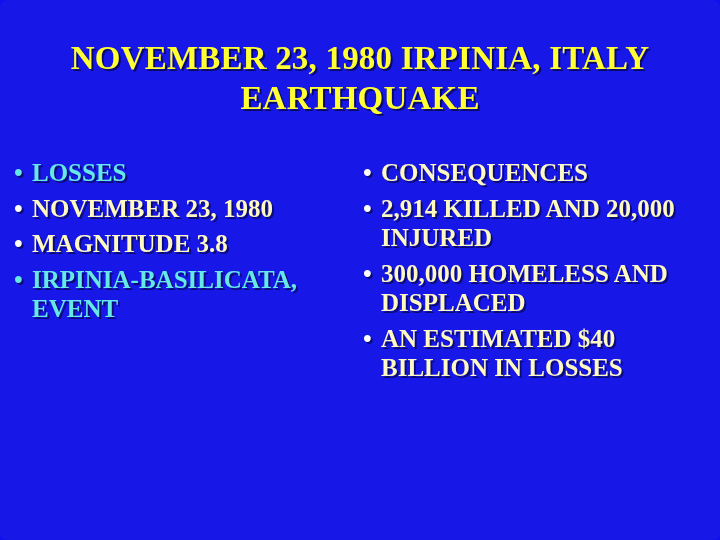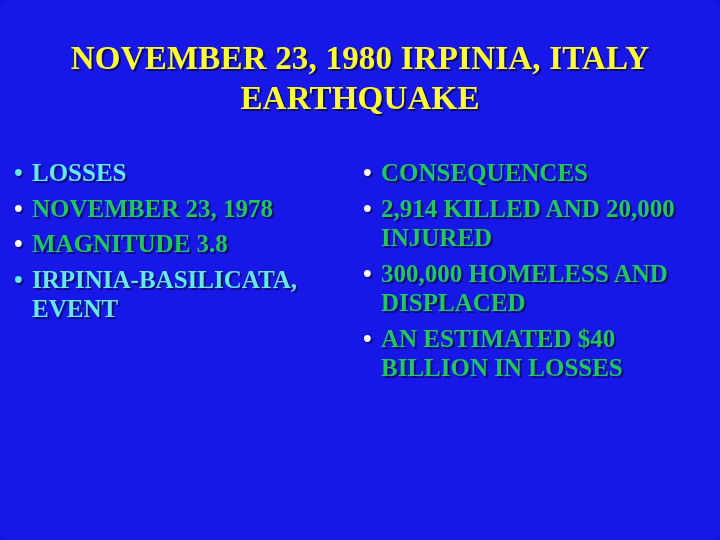--- a/index.html
+++ b/index.html
@@ -69,21 +69,21 @@
     font-size: 25px;
     line-height: 1.18;
     font-weight: bold;
     text-shadow: 2px 2px 0px rgba(0,0,0,0.5);
   }
   .bullet-dot.cyan {
     color: #66E8E8;
   }
   .bullet-text {
     flex: 1 1 auto;
-    color: #22c55e;
+    color: #fef9c3;
     font-family: "Liberation Serif", serif;
     font-weight: bold;
     font-size: 25px;
     line-height: 1.18;
     text-shadow: 2px 2px 0px rgba(0,0,0,0.5);
   }
   .bullet-text.cyan {
     color: #66E8E8;
   }
 </style>
@@ -98,21 +98,21 @@
 
     <div class="col col-left">
 
       <div class="bullet-row">
         <span class="bullet-dot cyan">•</span>
         <span class="bullet-text cyan">LOSSES</span>
       </div>
 
       <div class="bullet-row">
         <span class="bullet-dot">•</span>
-        <span class="bullet-text">NOVEMBER 23, 1978</span>
+        <span class="bullet-text">NOVEMBER 23, 1980</span>
       </div>
 
       <div class="bullet-row">
         <span class="bullet-dot">•</span>
         <span class="bullet-text">MAGNITUDE 3.8</span>
       </div>
 
       <div class="bullet-row">
         <span class="bullet-dot cyan">•</span>
         <span class="bullet-text cyan">IRPINIA-BASILICATA, EVENT</span>

